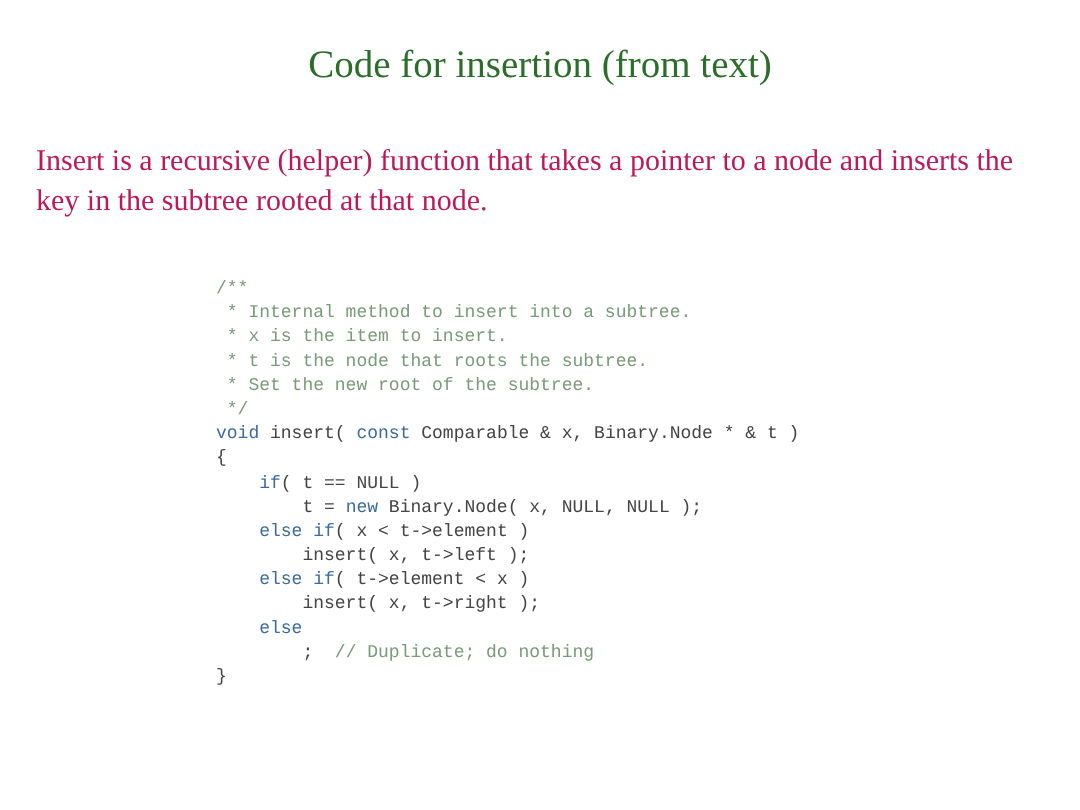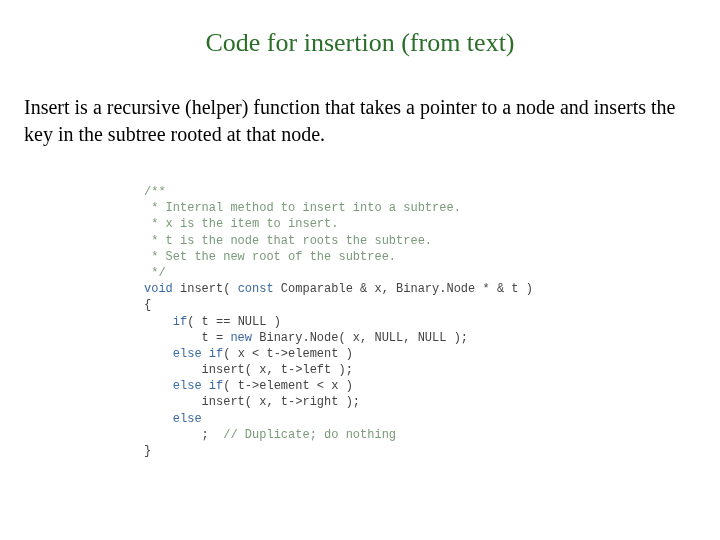--- a/index.html
+++ b/index.html
@@ -22,21 +22,21 @@
     text-align: center;
     font-size: 26px;
     color: #2a6e2a;
     margin-top: 4px;
     margin-bottom: 36px;
     font-weight: normal;
     font-family: Georgia, serif;
   }
   .desc {
     font-size: 20px;
-    color: #000000;
+    color: #be185d;
     line-height: 1.35;
     margin: 0 0 36px 0;
     font-family: Georgia, serif;
   }
   .code-wrap {
     margin-left: 120px;
     margin-top: 16px;
   }
   pre.code {
     font-family: Consolas, 'Courier New', monospace;

